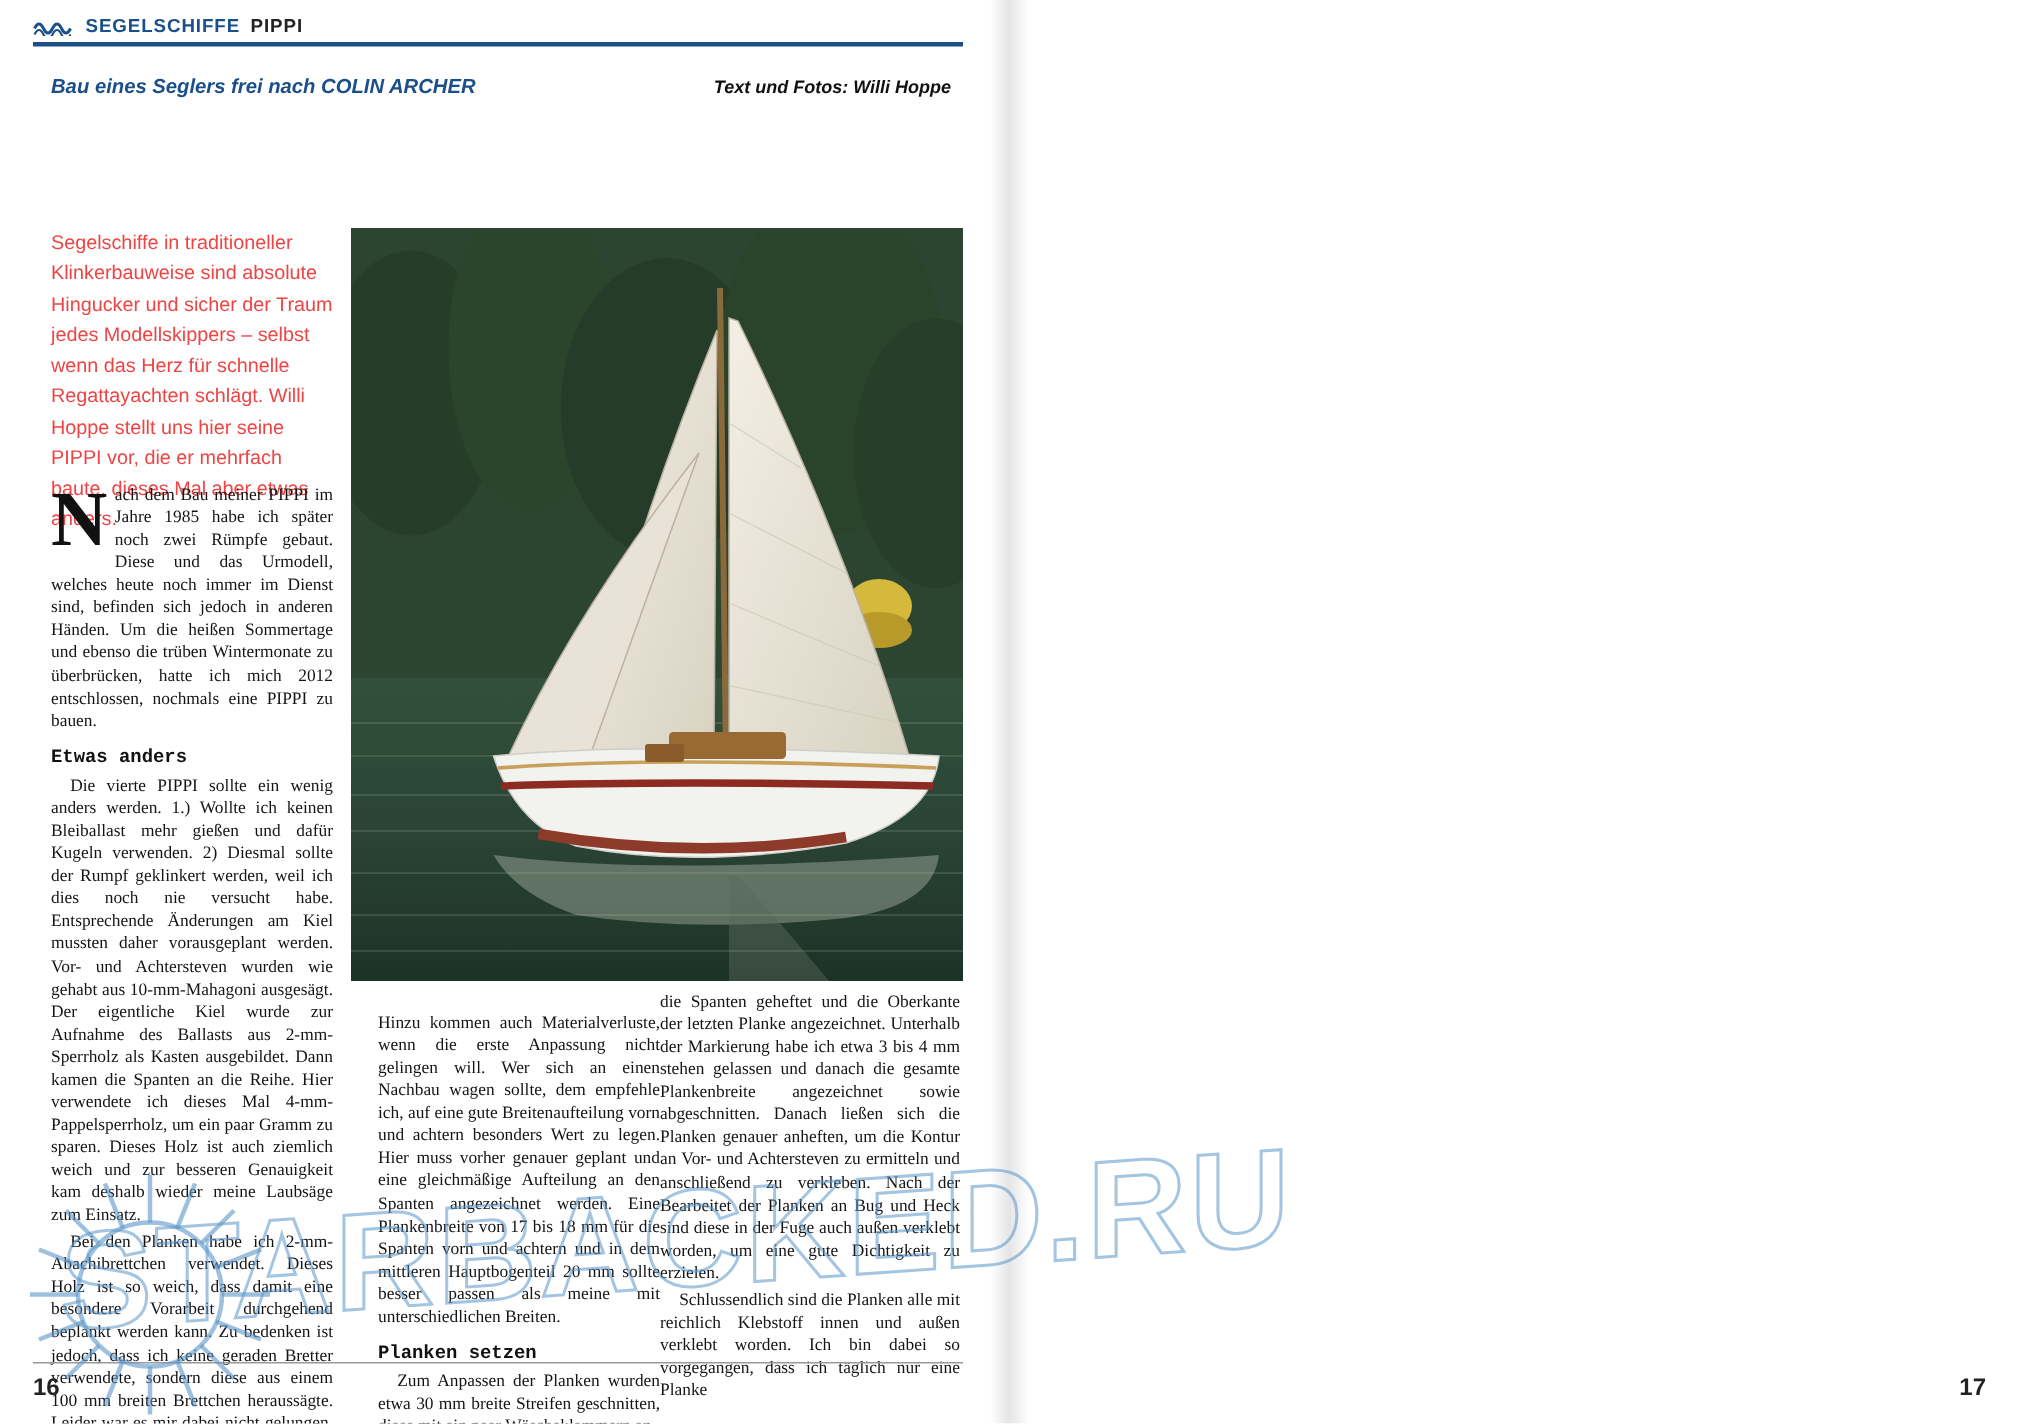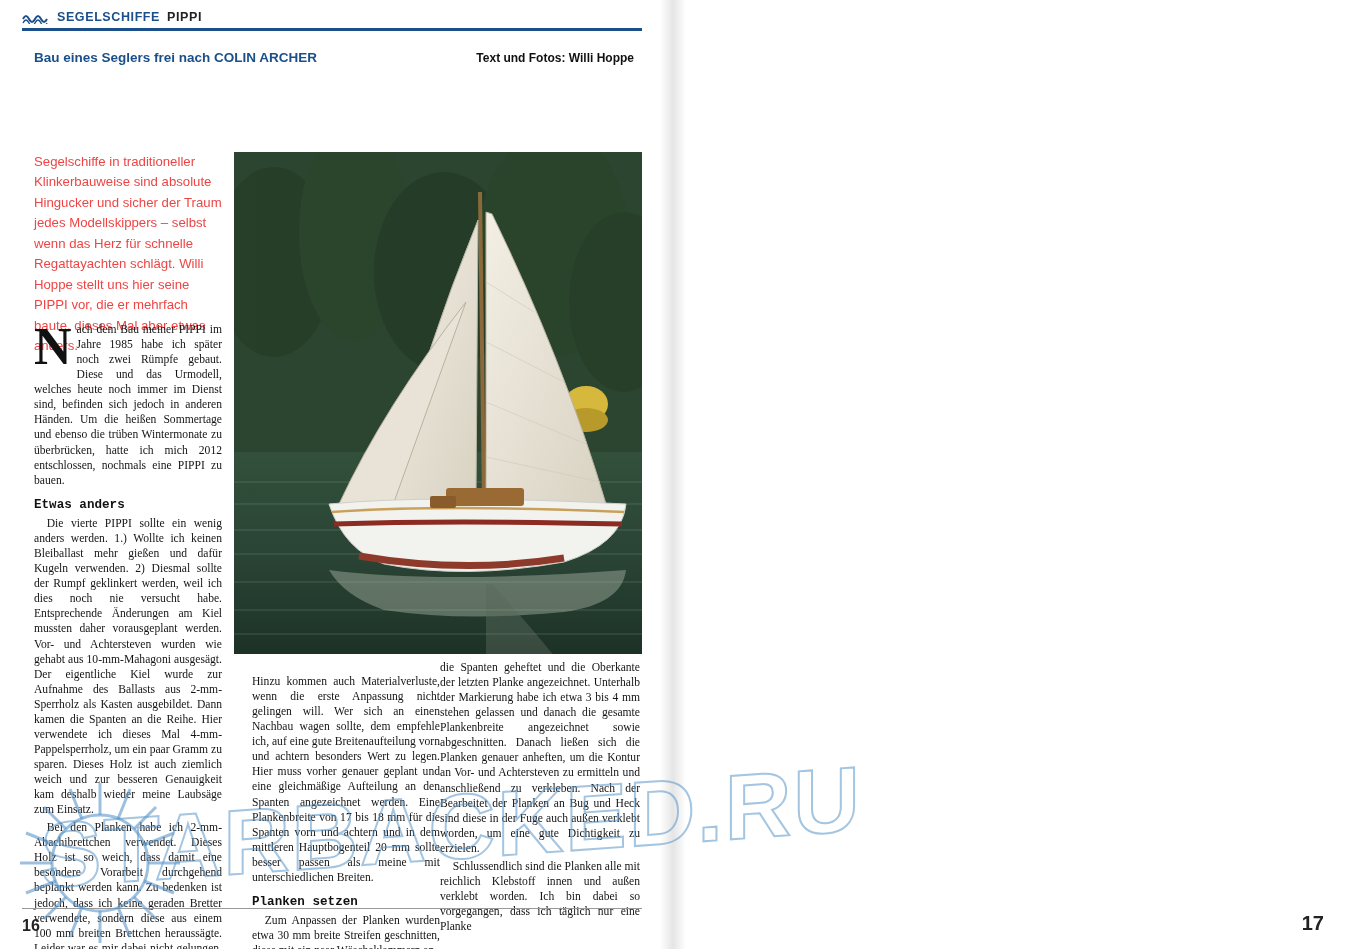--- a/index.html
+++ b/index.html
@@ -29,21 +29,21 @@
   .runhead-title {
     font-family:"Liberation Sans", sans-serif;
     font-weight:bold; font-size:12.5px; letter-spacing:0.6px;
     color:#222;
   }
   .rule-top { position:absolute; left:22px; top:28px; width:620px; height:2.5px; background:#1a4f8a; }
 
   
   .kicker {
     position:absolute; left:34px; top:50px; width:600px;
-    display:flex; justify-content:space-between; align-items:baseline;
+    display:flex; justify-content:space-between; align-items:baseline;font-style:italic;
   }
   .kicker-left {
     font-family:"Liberation Sans", sans-serif;
     font-weight:bold; font-size:13.5px; color:#1a4f8a;
   }
   .kicker-right {
     font-family:"Liberation Sans", sans-serif;
     font-weight:bold; font-size:12px; color:#111;
   }
 
@@ -90,21 +90,21 @@
   }
 
   
   .foot-rule-l { position:absolute; left:22px; bottom:40px; width:620px; height:1px; background:#999; }
   .folio-left {
     position:absolute; left:22px; bottom:14px;
     font-family:"Liberation Sans", sans-serif; font-weight:bold; font-size:16px; color:#222;
   }
   .folio-right {
     position:absolute; right:22px; bottom:14px;
-    font-family:"Liberation Sans", sans-serif; font-weight:bold; font-size:20px; color:#222;text-align:right;
+    font-family:"Liberation Sans", sans-serif; font-weight:bold; font-size:16px; color:#222;text-align:right;
   }
 
   
   .gutter {
     position:absolute; left:660px; top:0; width:26px; height:949px;
     background:linear-gradient(to right, rgba(0,0,0,0.0), rgba(0,0,0,0.10), rgba(0,0,0,0.0));
     pointer-events:none;
   }
 
   

